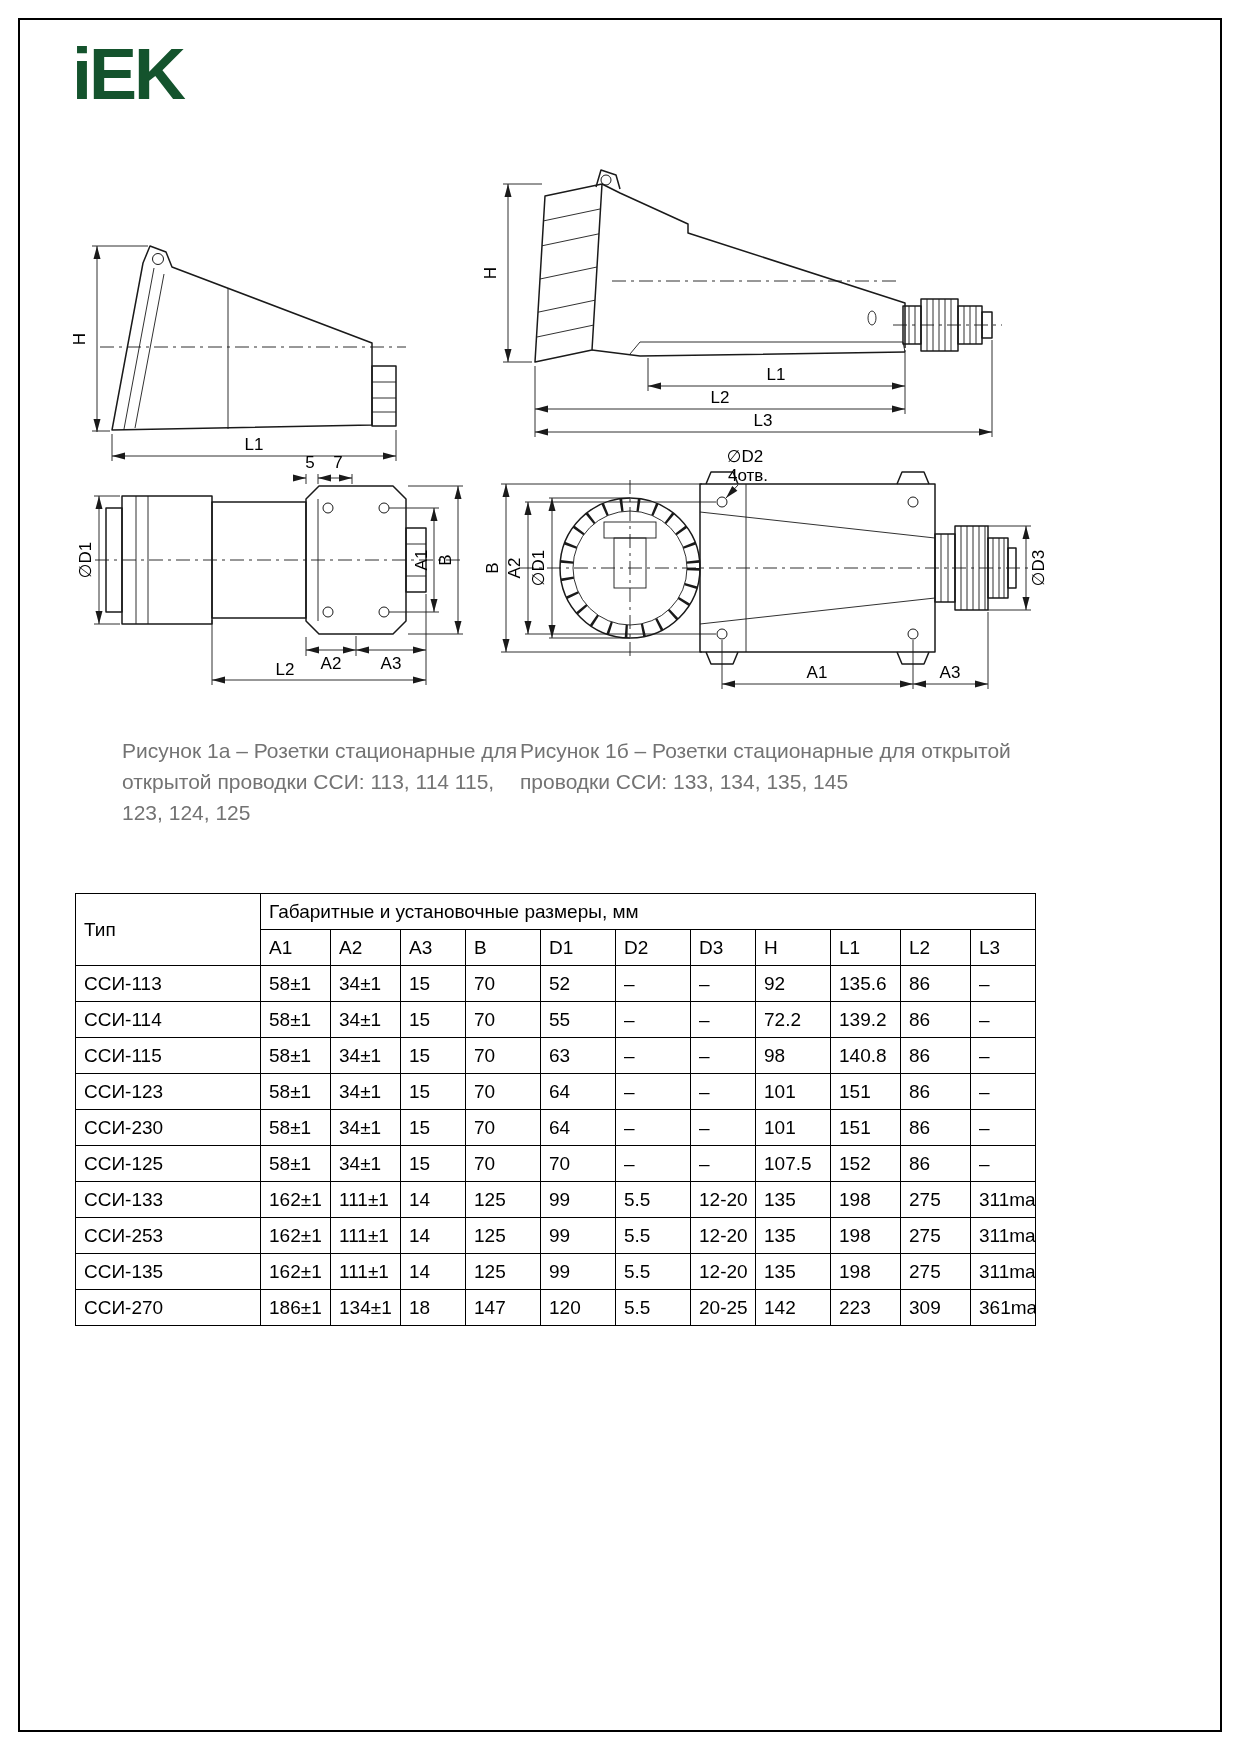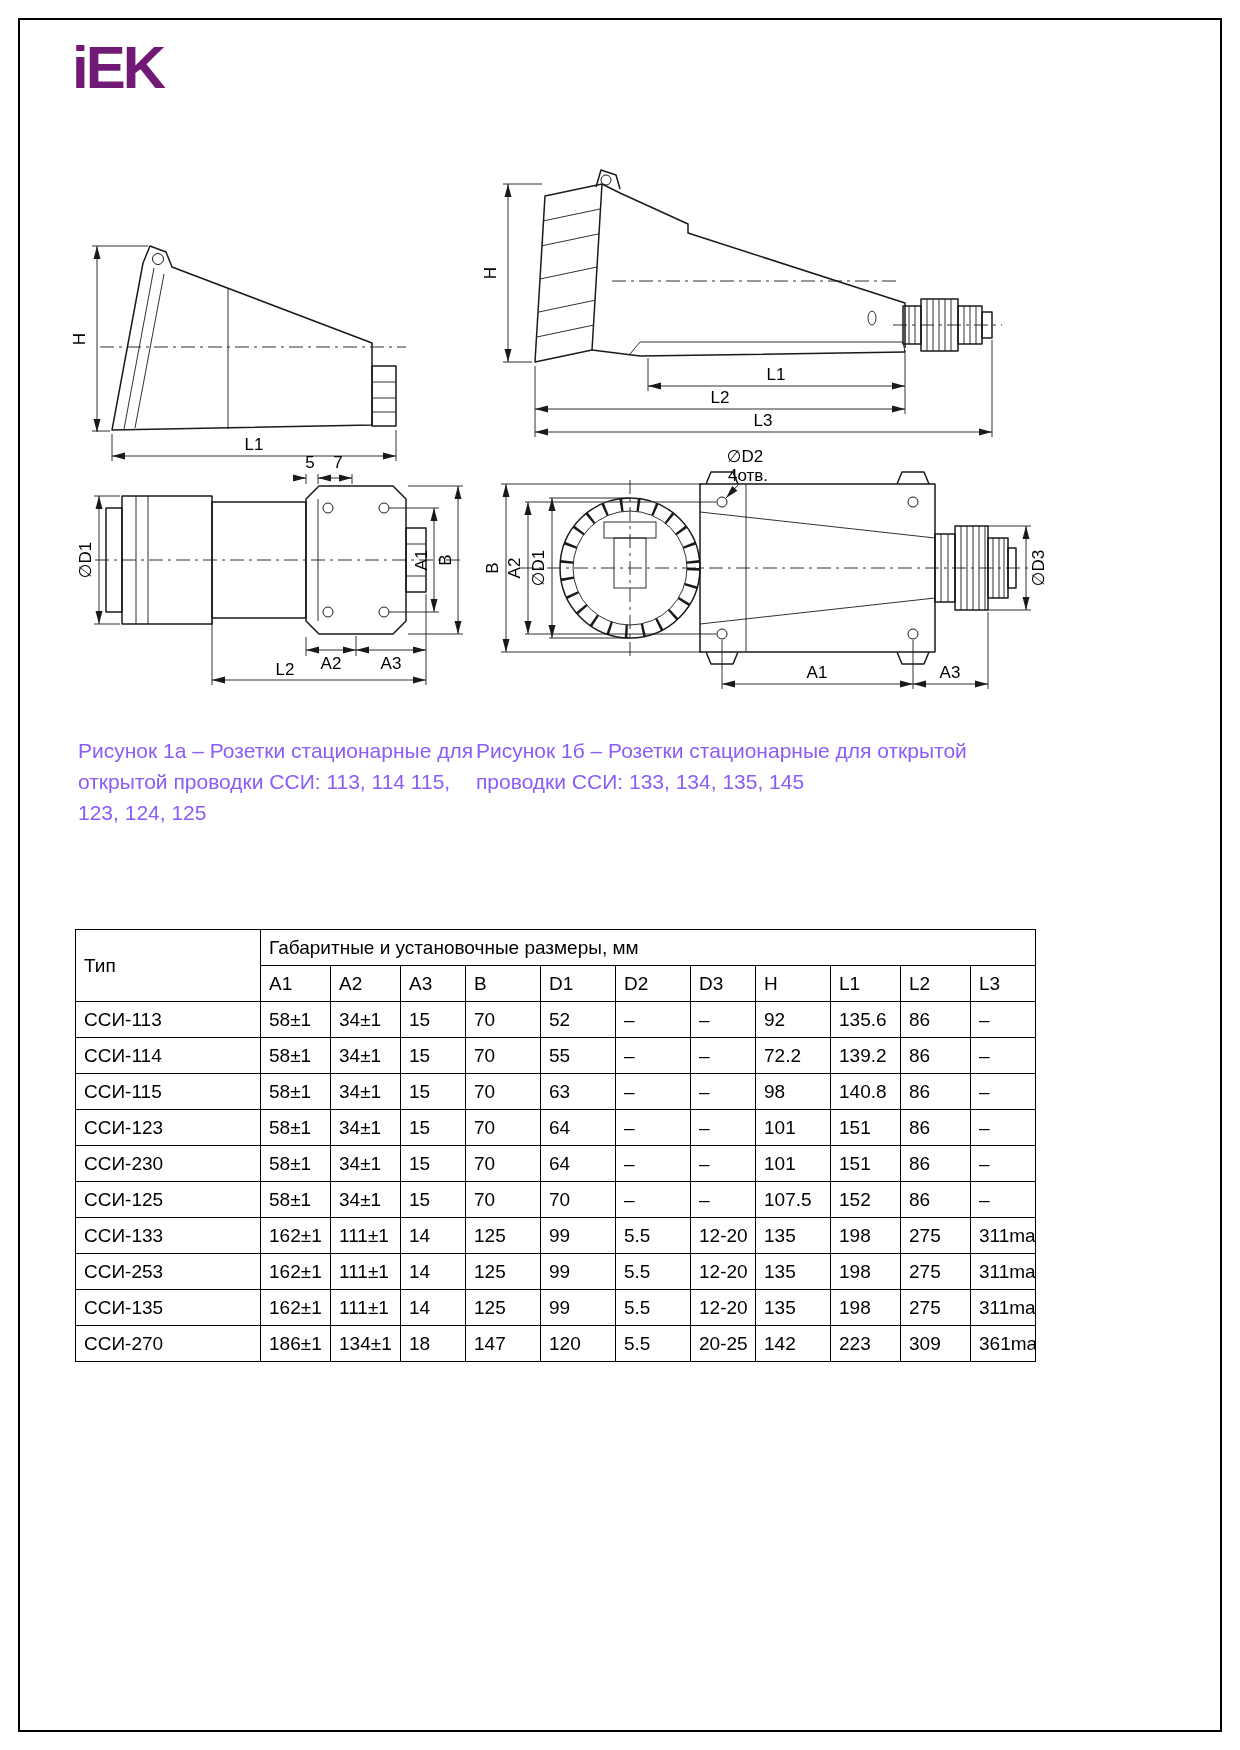--- a/index.html
+++ b/index.html
@@ -8,36 +8,36 @@
     width:1240px; height:1750px; position:relative;
     font-family:"Liberation Sans","DejaVu Sans",sans-serif; color:#111;
     overflow:hidden;
   }
   .page-frame {
     position:absolute; left:18px; top:18px; width:1204px; height:1714px;
     border:2px solid #000; pointer-events:none;
   }
   .logo {
     position:absolute; left:72px; top:38px;
-    font-size:60px; font-weight:bold; letter-spacing:-3px; line-height:1; color:#701a75;
+    font-size:72px; font-weight:bold; letter-spacing:-3px; line-height:1; color:#14532d;
   }
   svg.drawings { position:absolute; left:0; top:0; }
   svg .ol { stroke:#1a1a1a; stroke-width:1.5; fill:none; stroke-linejoin:round; }
   svg .tl { stroke:#1a1a1a; stroke-width:0.9; fill:none; }
   svg .dim { stroke:#1a1a1a; stroke-width:0.9; fill:none; }
   svg .hole { stroke:#1a1a1a; stroke-width:1; fill:none; }
   svg .cl { stroke:#1a1a1a; stroke-width:0.9; fill:none; stroke-dasharray:14 5 3 5; }
   svg .knurl { fill:none; stroke:#1a1a1a; stroke-width:13; stroke-dasharray:2.5 14.5; }
   svg text { font-family:"Liberation Sans","DejaVu Sans",sans-serif; font-size:17px; fill:#000; }
-  .caption { position:absolute; font-size:21px; line-height:1.48; color:#8b5cf6; }
+  .caption { position:absolute; font-size:21px; line-height:1.48; color:#737373;margin-left:44px; }
   .caption-1a { left:78px; top:735px; width:400px; }
   .caption-1b { left:476px; top:735px; width:510px; }
   table.dims {
     position:absolute; left:75px; top:893px; width:960px;
-    border-collapse:collapse; table-layout:fixed;margin-top:36px;
+    border-collapse:collapse; table-layout:fixed;
   }
   table.dims th, table.dims td {
     border:1.5px solid #000; font-size:19px; font-weight:normal;
     text-align:left; padding:5px 8px; height:36px; vertical-align:middle;
     white-space:nowrap; overflow:hidden; color:#000;
   }
 </style>
 </head>
 <body>
 

